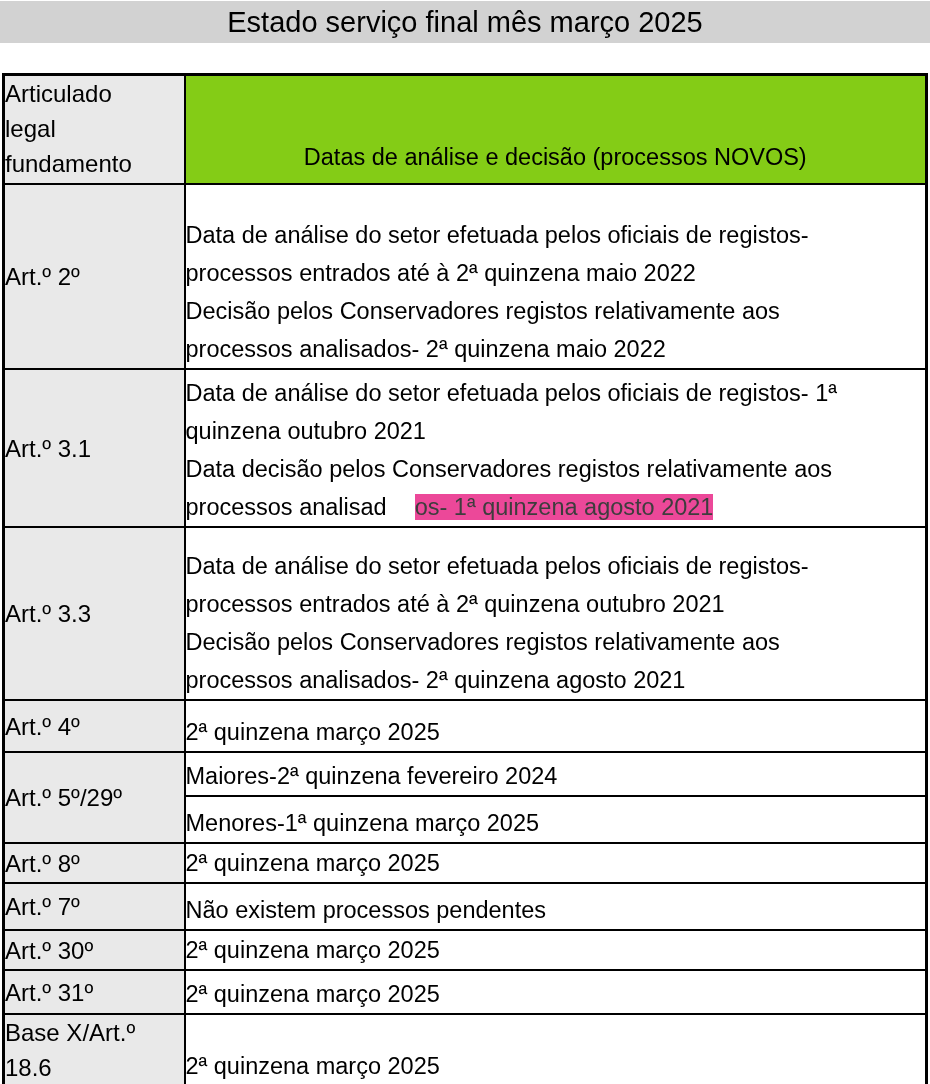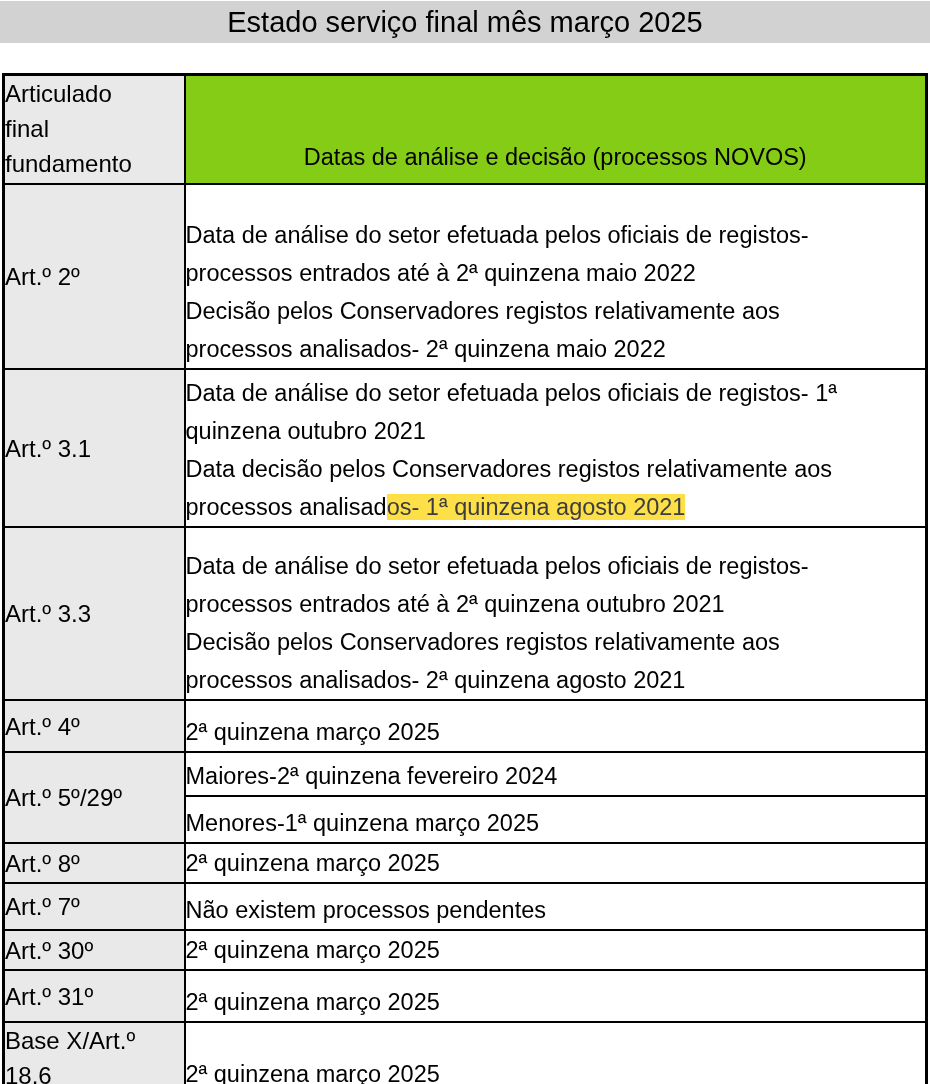--- a/index.html
+++ b/index.html
@@ -59,39 +59,40 @@
     font-size: 23.5px;
     line-height: 38px;
     white-space: pre-wrap;
   }
   td.right.header {
     background: #84cc16;
     text-align: center;
     padding-bottom: 7px;
   }
   .highlight {
-    background: #fde047;
+    background: #ec4899;
     color: #3d3d3d;
+    margin-left: 28px;
   }
 </style>
 </head>
 <body>
 
 <div class="title-bar">Estado serviço final mês março 2025</div>
 
 <table class="status-table">
   <colgroup>
       <col class="c1">
       <col class="c2">
     </colgroup>
 
   <tbody>
       <tr style="height:105px">
     <td class="left header">Articulado
-final
+legal
 fundamento</td>
     <td class="right header">Datas de análise e decisão (processos NOVOS)</td>
   </tr>
 
   <tr style="height:185px">
     <td class="left">Art.º 2º</td>
     <td class="right">Data de análise do setor efetuada pelos oficiais de registos-
 processos entrados até à 2ª quinzena maio 2022
 Decisão pelos Conservadores registos relativamente aos
 processos analisados- 2ª quinzena maio 2022</td>
@@ -134,21 +135,21 @@
   <tr style="height:47px">
     <td class="left">Art.º 7º</td>
     <td class="right">Não existem processos pendentes</td>
   </tr>
 
   <tr style="height:36px">
     <td class="left">Art.º 30º</td>
     <td class="right">2ª quinzena março 2025</td>
   </tr>
 
-  <tr style="height:52px">
+  <tr style="height:44px">
     <td class="left">Art.º 31º</td>
     <td class="right">2ª quinzena março 2025</td>
   </tr>
 
   <tr style="height:70px">
     <td class="left">Base X/Art.º
 18.6</td>
     <td class="right">2ª quinzena março 2025</td>
   </tr>
 </tbody>

